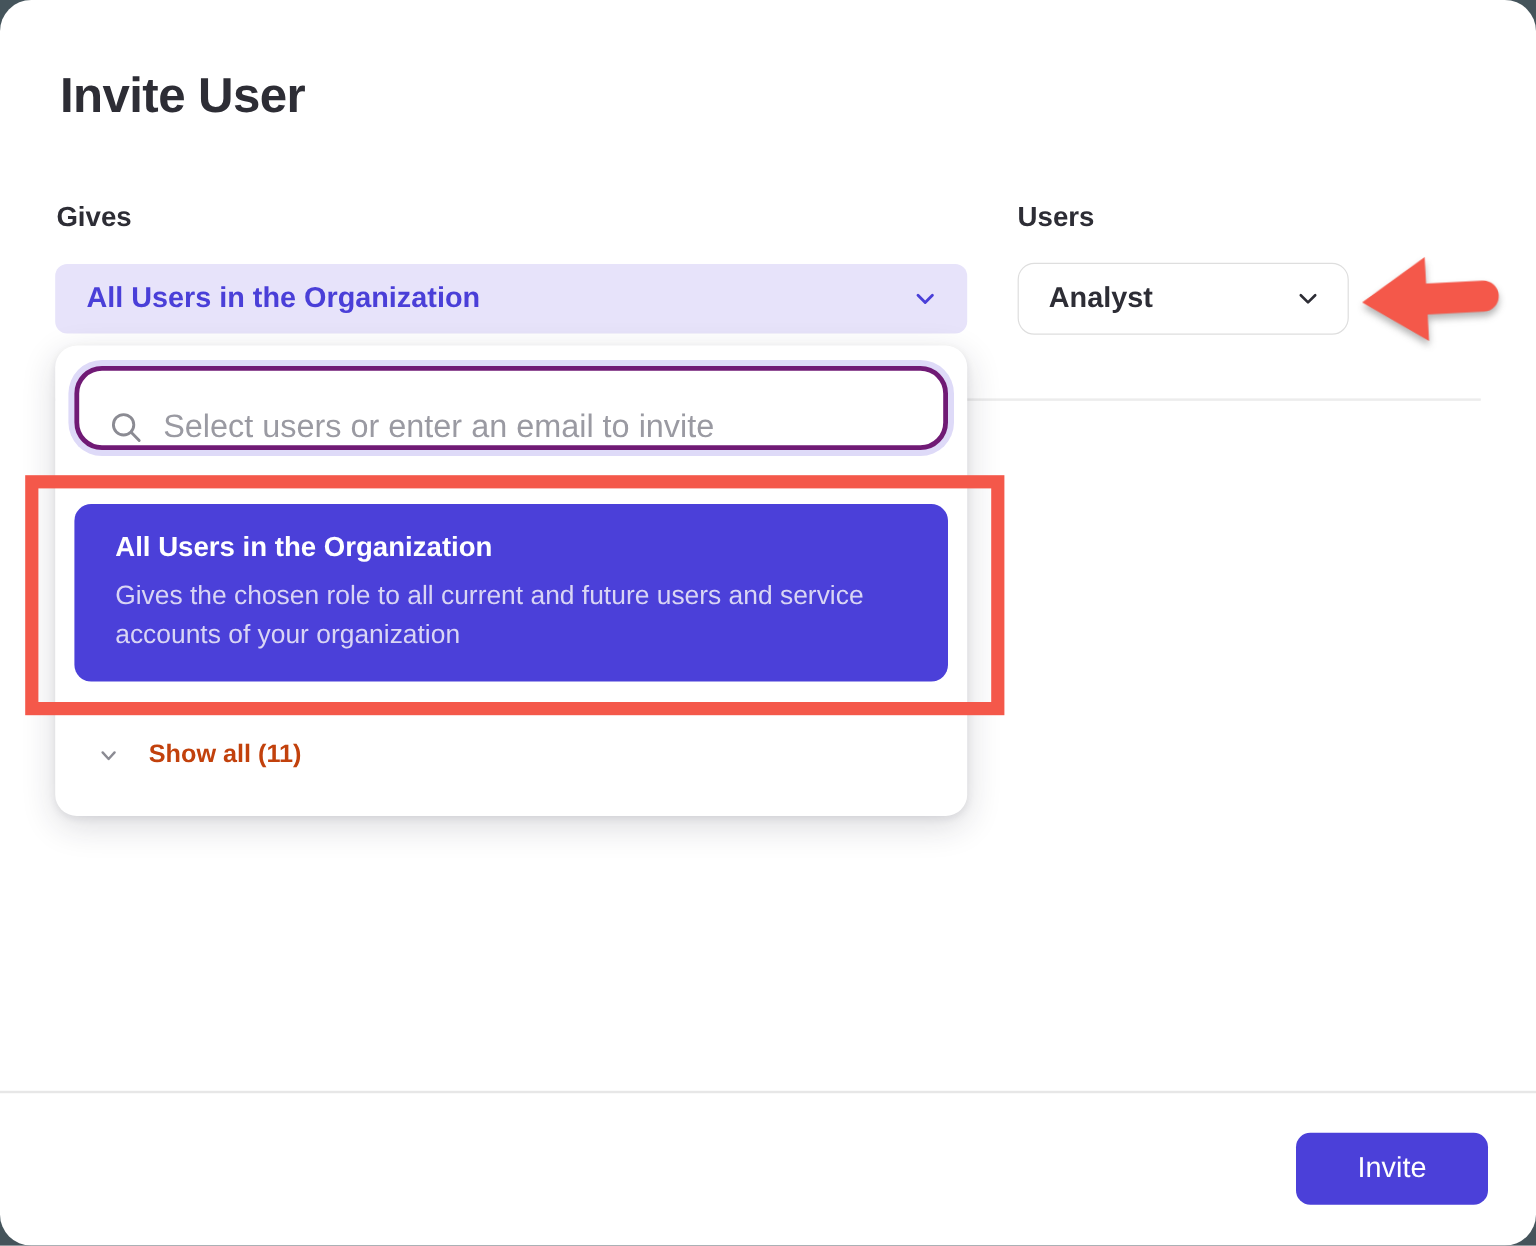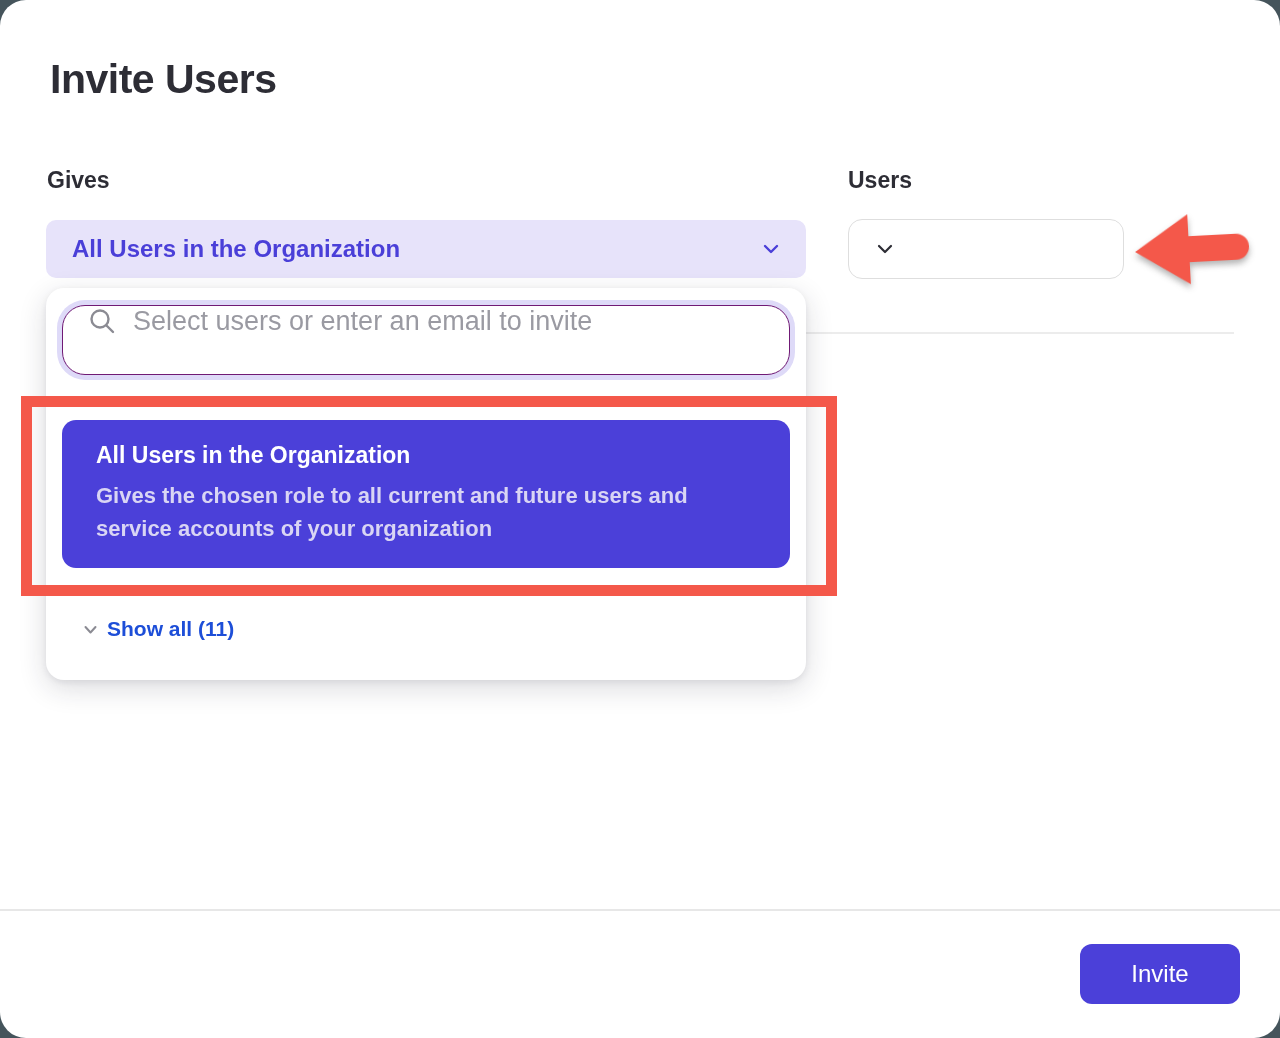--- a/index.html
+++ b/index.html
@@ -97,23 +97,23 @@
     position: absolute;
     left: 11px; top: 12px;
     width: 738px; height: 80px;
     background: #dedaf8;
     border-radius: 28px;
     padding: 5px;
   }
   .search-field {
     width: 100%; height: 100%;
     background: #ffffff;
-    border: 1px solid #701a75;
+    border: 4px solid #701a75;
     border-radius: 23px;
-    display: flex; align-items: flex-start;
+    display: flex; align-items: flex-end;
     padding: 0 20px 0 24px;
   }
   .search-icon { width: 30px; height: 30px; margin-right: 16px; flex: 0 0 auto; }
   .search-input {
     border: none; outline: none;
     flex: 1;
     font-family: "Liberation Sans", sans-serif;
     font-size: 27px;
     color: #2d2d35;
     background: transparent;
@@ -130,40 +130,40 @@
     cursor: pointer;
   }
   .option-title {
     font-size: 23px;
     font-weight: 700;
     color: #ffffff;
     margin-bottom: 10px;
   }
   .option-desc {
     font-size: 22px;
-    font-weight: 700;
+    font-weight: 400;
     color: #d9d5f4;
     line-height: 33px;
   }
   .show-all {
     position: absolute;
     left: 0; top: 316px;
     width: 100%; height: 50px;
     display: flex; align-items: center;
     cursor: pointer;
   }
   .show-all .chev-sm {
     width: 17px; height: 17px;
     margin-left: 36px;
   }
   .show-all .show-all-text {
-    margin-left: 8px;
+    margin-left: 25px;
     font-size: 21px;
     font-weight: 600;
-    color: #1d4ed8;
+    color: #c2410c;
   }
 
   
   .annotation-box {
     position: absolute;
     left: 21px; top: 396px;
     width: 816px; height: 200px;
     border: 11px solid #f4584a;
     z-index: 5;
     pointer-events: none;
@@ -209,33 +209,34 @@
     border: none;
     color: #ffffff;
     font-weight: 500;
   }
 </style>
 </head>
 <body>
 
 <div class="dialog">
 
-  <h1 class="dialog-title">Invite Users</h1>
+  <h1 class="dialog-title">Invite User</h1>
 
   <div class="field-label label-user">Gives</div>
   <div class="field-label label-role">Users</div>
 
   <div class="user-select">
     <span class="value">All Users in the Organization</span>
     <svg class="chev" viewBox="0 0 22 22">
       <path d="M5 8 L11 14 L17 8" fill="none" stroke="#4a3fd8" stroke-width="2.4" stroke-linecap="round" stroke-linejoin="round"></path>
     </svg>
   </div>
 
   <div class="role-select">
+    <span class="value">Analyst</span>
     <svg class="chev" viewBox="0 0 22 22">
       <path d="M5 8 L11 14 L17 8" fill="none" stroke="#2d2d35" stroke-width="2.2" stroke-linecap="round" stroke-linejoin="round"></path>
     </svg>
   </div>
 
   <div class="role-divider"></div>
 
   <div class="dropdown-panel">
 
     <div class="search-ring">

